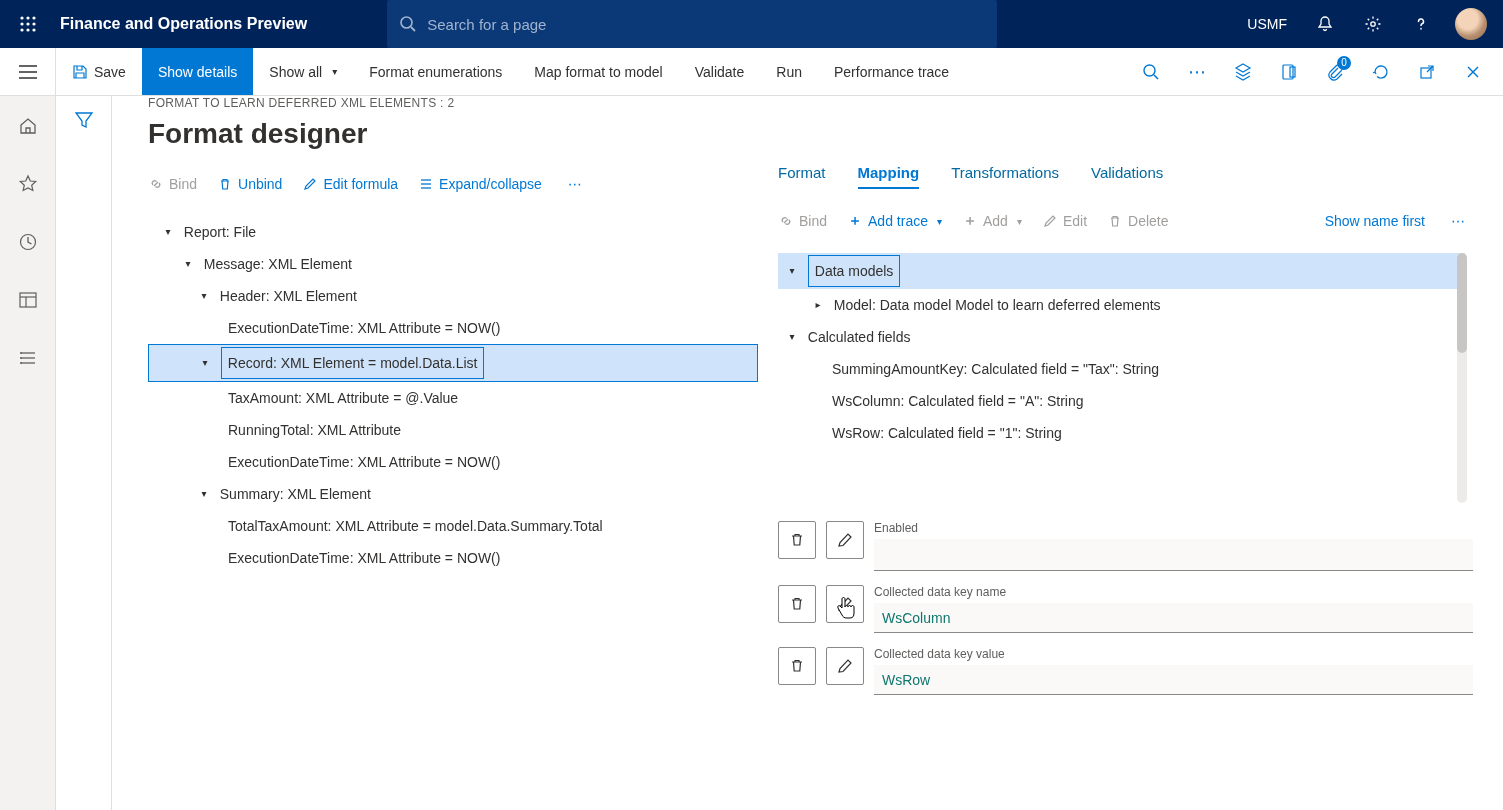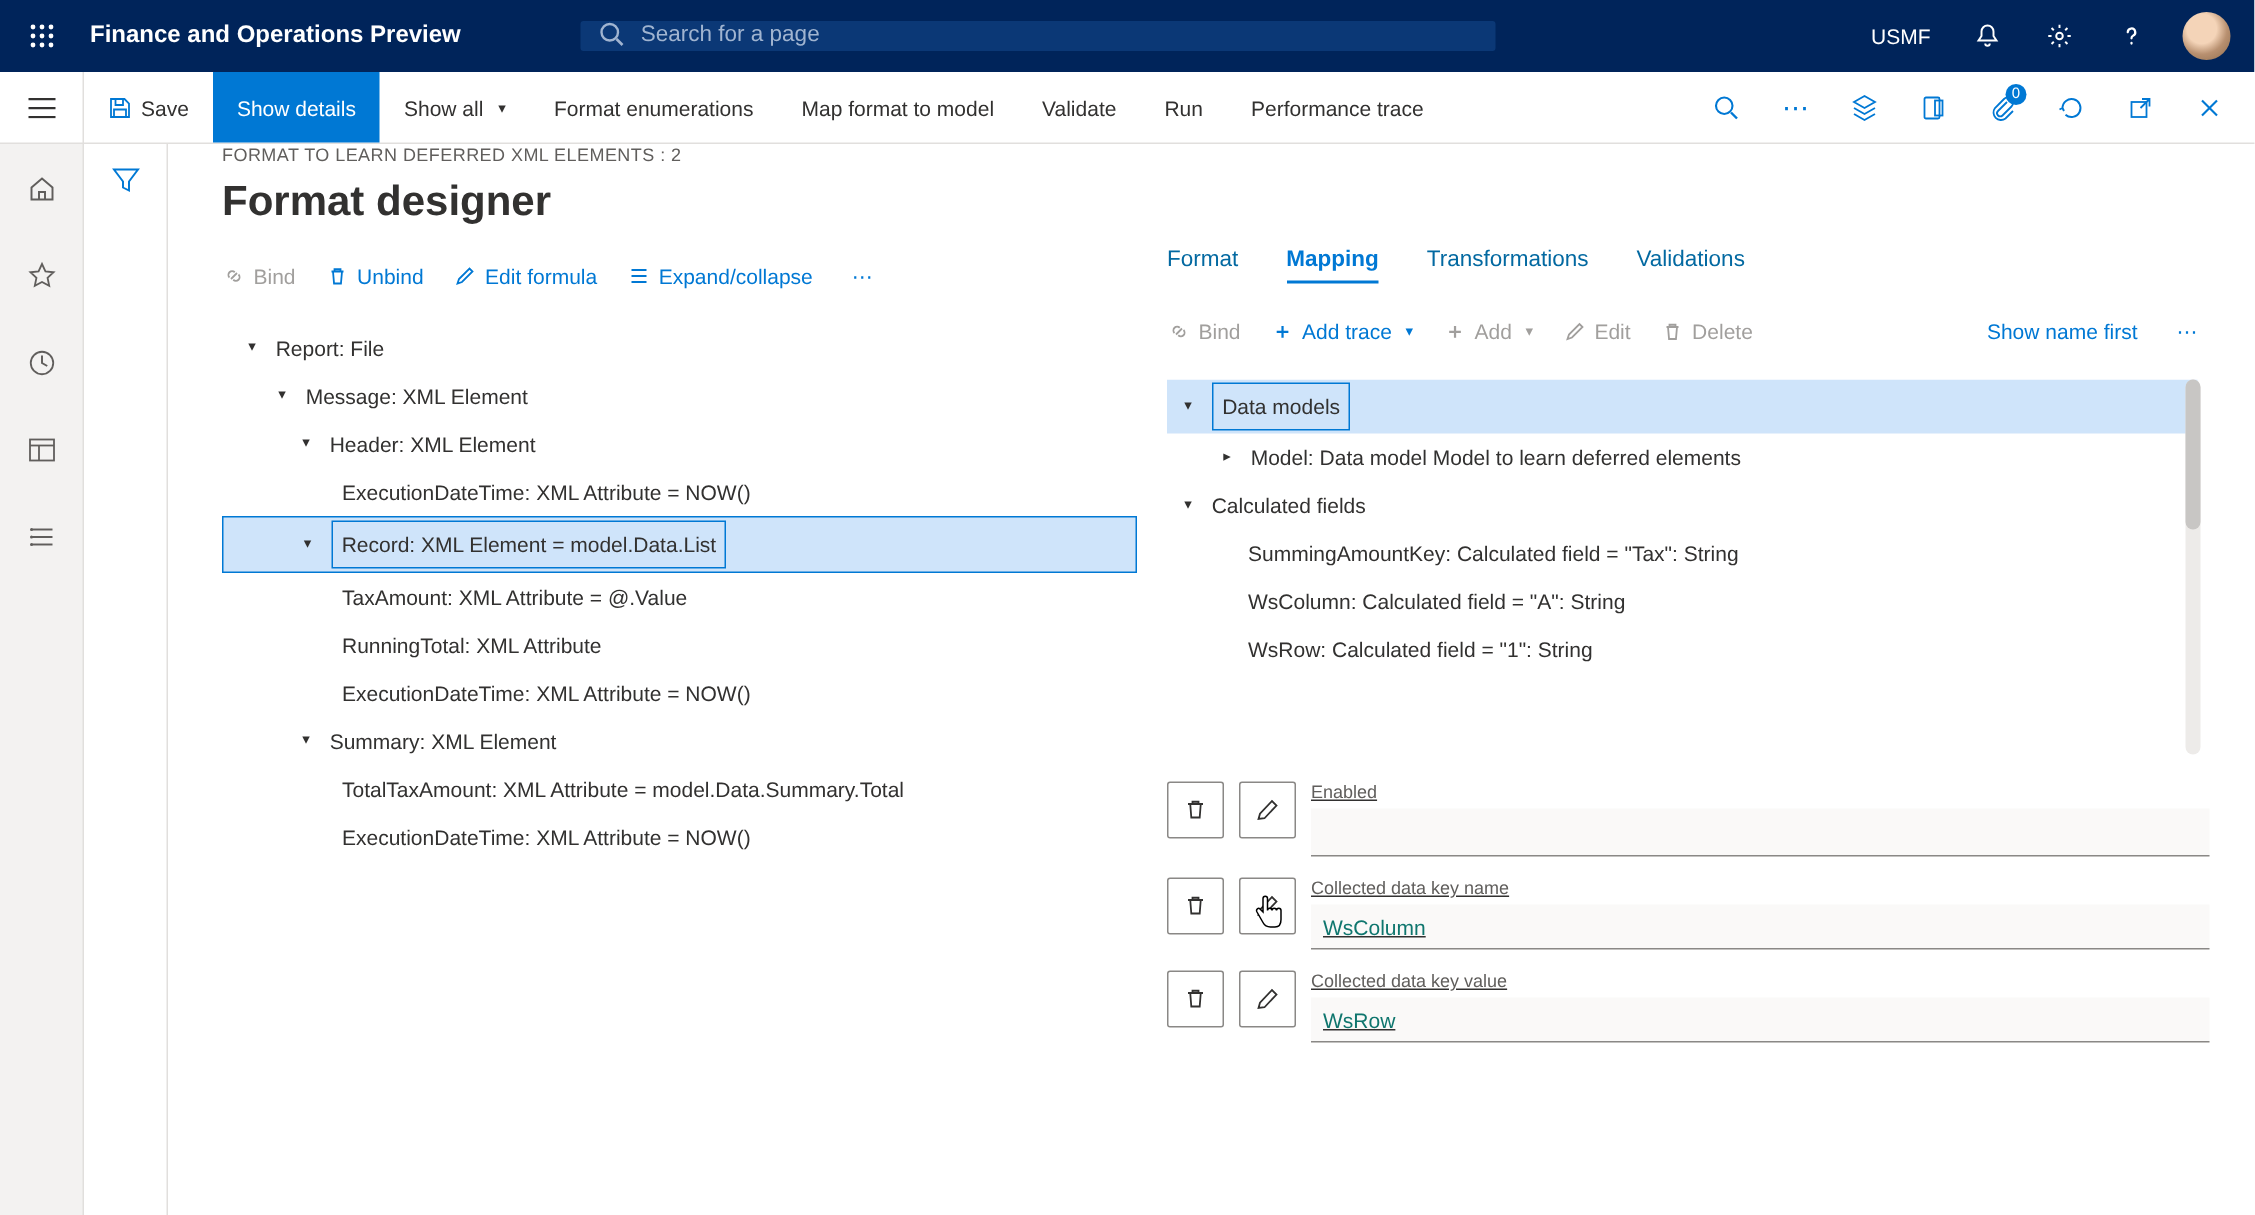--- a/index.html
+++ b/index.html
@@ -3,21 +3,21 @@
 <meta charset="utf-8">
 <style>
   * { box-sizing: border-box; margin: 0; padding: 0; }
   body { font-family: "Segoe UI", Arial, sans-serif; font-size: 14px; color: #323130; background: #fff; overflow: hidden; width: 1503px; height: 810px; }
   
   
   .topbar { height: 48px; background: #00245a; color: #fff; display: flex; align-items: center; padding: 0 8px; }
   .waffle { width: 40px; height: 48px; display: flex; align-items: center; justify-content: center; cursor: pointer; }
   .app-title { font-size: 16px; font-weight: 600; padding: 0 20px 0 12px; }
   .search-wrap { flex: 0 0 610px; margin-left: 60px; }
-  .search-box { width: 100%; height: 20px; background: #0b3876; border: none; border-radius: 2px; display: flex; align-items: flex-start; padding: 0 12px; color: #a0b4d0; }
+  .search-box { width: 100%; height: 48px; background: #0b3876; border: none; border-radius: 2px; display: flex; align-items: center; padding: 0 12px; color: #a0b4d0; }
   .search-box input { background: transparent; border: none; color: #fff; font-size: 15px; margin-left: 10px; flex: 1; outline: none; }
   .search-box input::placeholder { color: #a0b4d0; }
   .topbar-right { margin-left: auto; display: flex; align-items: center; gap: 4px; }
   .topbar-icon { width: 44px; height: 48px; display: flex; align-items: center; justify-content: center; cursor: pointer; }
   .topbar-text { padding: 0 12px; font-size: 14px; }
   .avatar { width: 32px; height: 32px; border-radius: 50%; background: radial-gradient(circle at 40% 35%, #f4d4b8 35%, #b89070 60%, #8b6a4a 100%); margin: 0 8px; cursor: pointer; }
 
   
   .actionbar { height: 48px; background: #fff; border-bottom: 1px solid #e1dfdd; display: flex; align-items: stretch; padding-left: 56px; }
   .action-item { display: flex; align-items: center; padding: 0 16px; font-size: 14px; color: #323130; cursor: pointer; gap: 6px; }
@@ -72,21 +72,21 @@
   .tree-right { height: 250px; overflow-y: auto; padding-right: 8px; }
   .tree-right .tree-node.highlight { background: #cfe4fa; }
   .tree-right .lv0 { padding-left: 6px; }
   .tree-right .lv1 { padding-left: 32px; }
   .tree-right .lv2 { padding-left: 54px; }
 
   
   .prop-section { margin-top: 18px; }
   .prop-row { display: flex; align-items: flex-start; gap: 10px; margin-bottom: 14px; }
   .sq-btn { width: 38px; height: 38px; border: 1px solid #8a8886; border-radius: 2px; display: flex; align-items: center; justify-content: center; cursor: pointer; color: #323130; background: #fff; }
-  .prop-field { flex: 1; display: flex; flex-direction: column; gap: 4px; text-decoration: underline; }
+  .prop-field { flex: 1; display: flex; flex-direction: column; gap: 4px; }
   .prop-label { font-size: 12px; color: #605e5c; }
   .prop-input { height: 30px; border: none; border-bottom: 1px solid #8a8886; background: #faf9f8; padding: 0 8px; font-size: 14px; color: #0f766e; }
   .prop-input.big { height: 32px; }
 
   
   .cursor-hand { position: absolute; pointer-events: none; z-index: 100; }
 
   
   .vscroll { position: absolute; right: 6px; top: 0; width: 10px; height: 250px; background: #edebe9; border-radius: 5px; }
   .vthumb { width: 100%; height: 100px; background: #c8c6c4; border-radius: 5px; }

